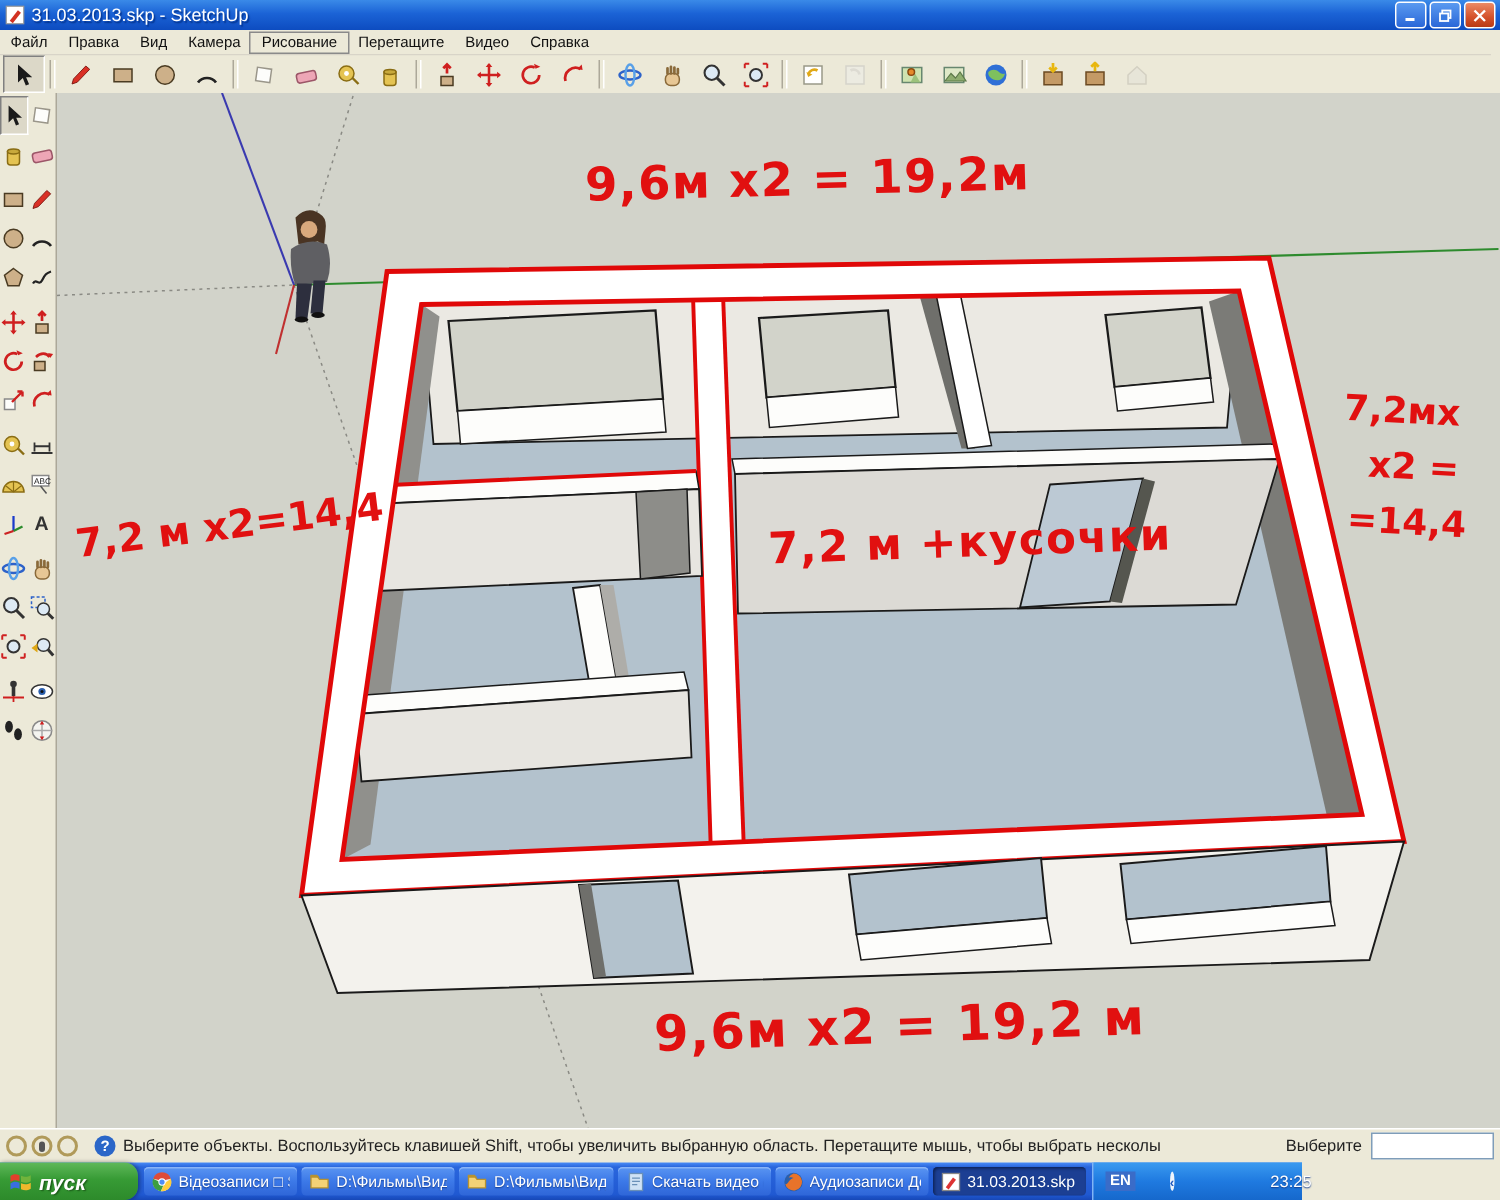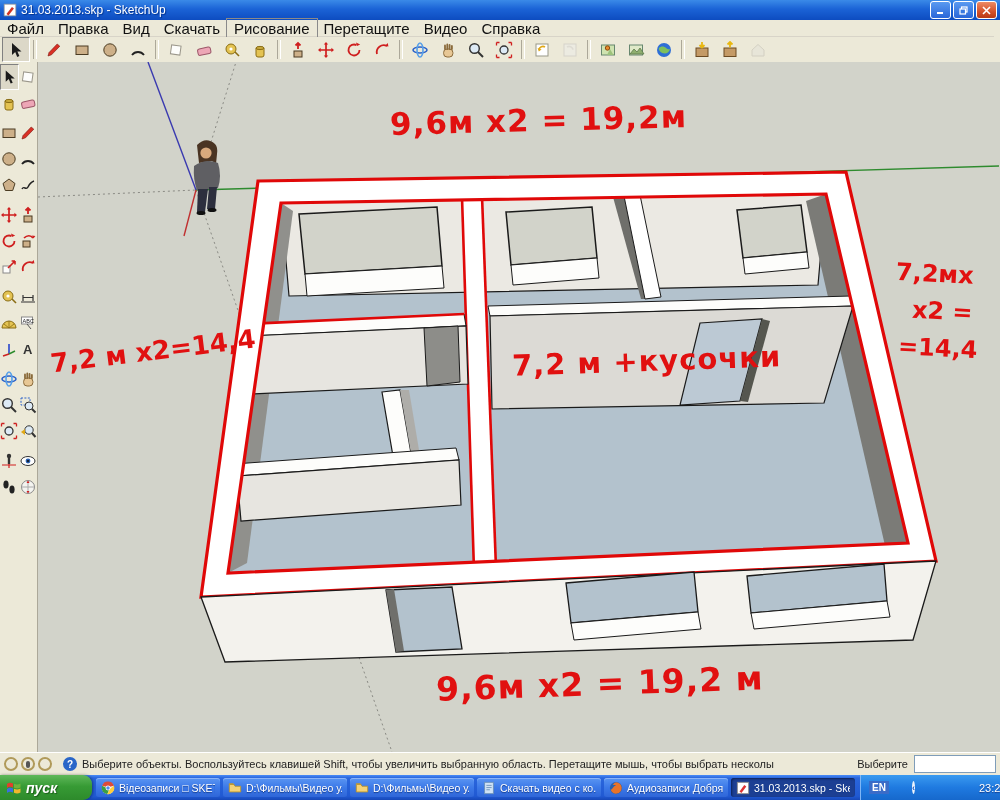--- a/index.html
+++ b/index.html
@@ -14,21 +14,21 @@
     text-shadow:1px 1px 1px #00318c;flex:1;white-space:nowrap;}
   .winbtns{display:flex;gap:2px;}
   .wbtn{width:19px;height:16px;border:1px solid #fff;border-radius:3px;
     display:flex;align-items:center;justify-content:center;color:#fff;
     font-size:10px;font-weight:bold;line-height:1;}
   .wbtn.min,.wbtn.max{background:linear-gradient(180deg,#5a9af0,#2a67d8);}
   .wbtn.close{background:linear-gradient(180deg,#ec8b66,#d4512a 60%,#b83a16);}
 
   
   .menubar{position:absolute;left:0;top:20px;width:994px;height:16px;
-    background:#ece9d8;display:flex;align-items:center;font-size:15px;color:#111;
+    background:#ece9d8;display:flex;align-items:center;font-size:10px;color:#111;
     border-bottom:1px solid #d8d4c8;}
   .menuitem{padding:1px 7px;cursor:default;}
   .menuitem.focused{outline:1px solid #8a8a8a;}
 
   
   .toolbar{position:absolute;left:0;top:37px;width:1000px;height:25px;
     background:#ece9d8;border-bottom:1px solid #aca899;display:flex;
     align-items:center;padding-left:2px;}
   .tbtn{width:26px;height:23px;display:flex;align-items:center;justify-content:center;
     border:1px solid transparent;}
@@ -68,21 +68,21 @@
   .scirc .dot{width:4px;height:7px;background:#555;border-radius:2px;}
   .helpc{width:14px;height:14px;border-radius:50%;background:#2a66c8;color:#fff;
     font-size:10px;font-weight:bold;display:flex;align-items:center;justify-content:center;
     margin:0 5px 0 8px;}
   .hint{flex:1;white-space:nowrap;overflow:hidden;}
   .mlabel{margin:0 6px 0 12px;}
   .minput{width:76px;height:16px;border:1px solid #7f9db9;background:#fff;
     font-size:11px;padding:0 2px;}
 
   
-  .taskbar{position:absolute;left:0;top:775px;width:1000px;height:25px;
+  .taskbar{position:absolute;left:0;top:775px;width:868px;height:25px;
     background:linear-gradient(180deg,#4a8cf7 0%,#2a66dd 12%,#2059d2 85%,#1748b8 100%);
     display:flex;align-items:stretch;}
   .startbtn{width:92px;display:flex;align-items:center;gap:4px;padding:0 10px 0 6px;
     background:linear-gradient(180deg,#5fb85a 0%,#379b35 45%,#2d8a2b 100%);
     border-radius:0 9px 9px 0;box-shadow:1px 0 3px rgba(0,0,0,.4);box-sizing:border-box;}
   .startbtn .slabel{color:#fff;font-size:14px;font-weight:bold;font-style:italic;
     text-shadow:1px 1px 1px #1c5c1a;}
   .xpflag{width:16px;height:16px;display:block;}
   .taskbtns{flex:1;display:flex;align-items:center;gap:3px;padding:0 4px;min-width:0;}
   .taskbtn{flex:1;max-width:124px;height:19px;display:flex;align-items:center;gap:4px;
@@ -129,21 +129,21 @@
             <path d="M1 1l7 7M8 1L1 8" stroke="#fff" stroke-width="1.6"></path>
           </svg>
         </span>
     </span>
   </div>
 
   <div class="menubar">
     <span class="menuitem">Файл</span>
     <span class="menuitem">Правка</span>
     <span class="menuitem">Вид</span>
-    <span class="menuitem">Скачать</span>
+    <span class="menuitem">Камера</span>
     <span class="menuitem focused">Рисование</span>
     <span class="menuitem">Перетащите</span>
     <span class="menuitem">Видео</span>
     <span class="menuitem">Справка</span>
   </div>
 
   <div class="toolbar">
     <span class="tbtn pressed">
         <svg class="ti" viewBox="0 0 18 18">
           <path d="M5 2v12l3.2-3 2 5 2.2-.9-2-4.6h4.1z" fill="#1a1a1a"></path>

